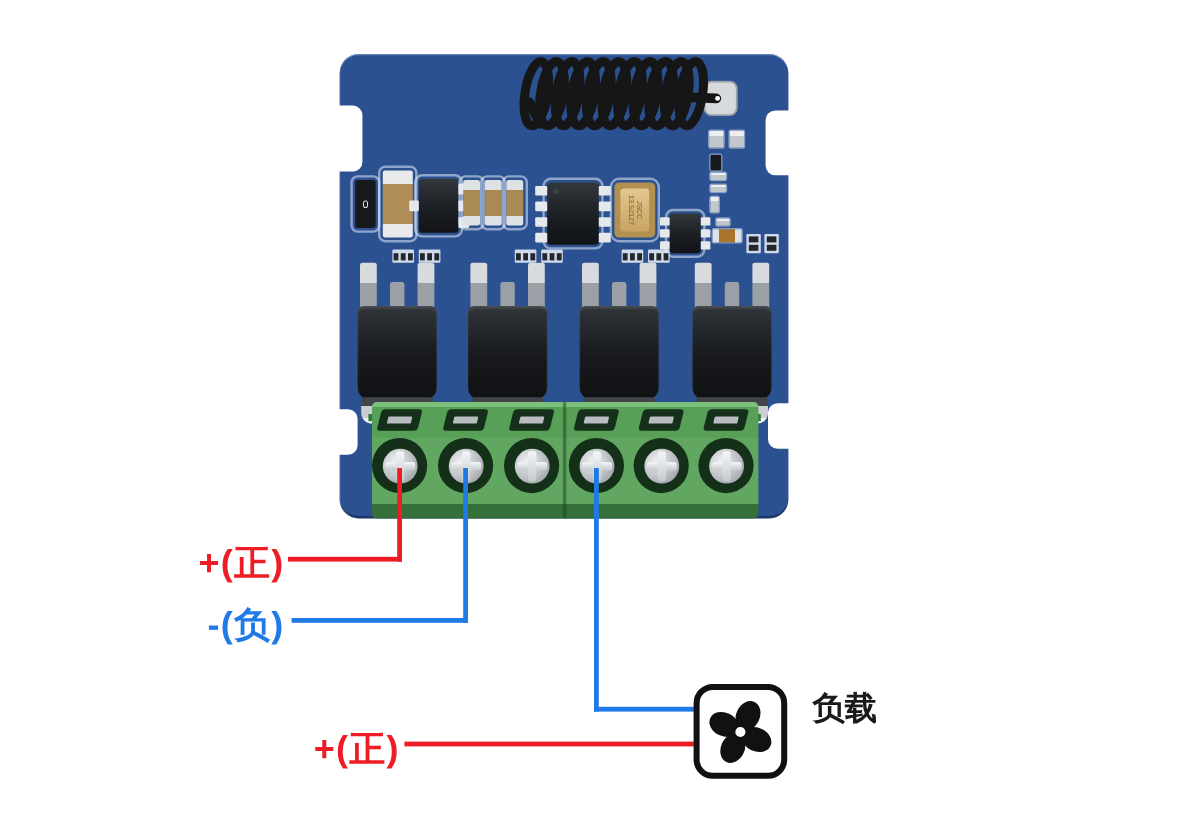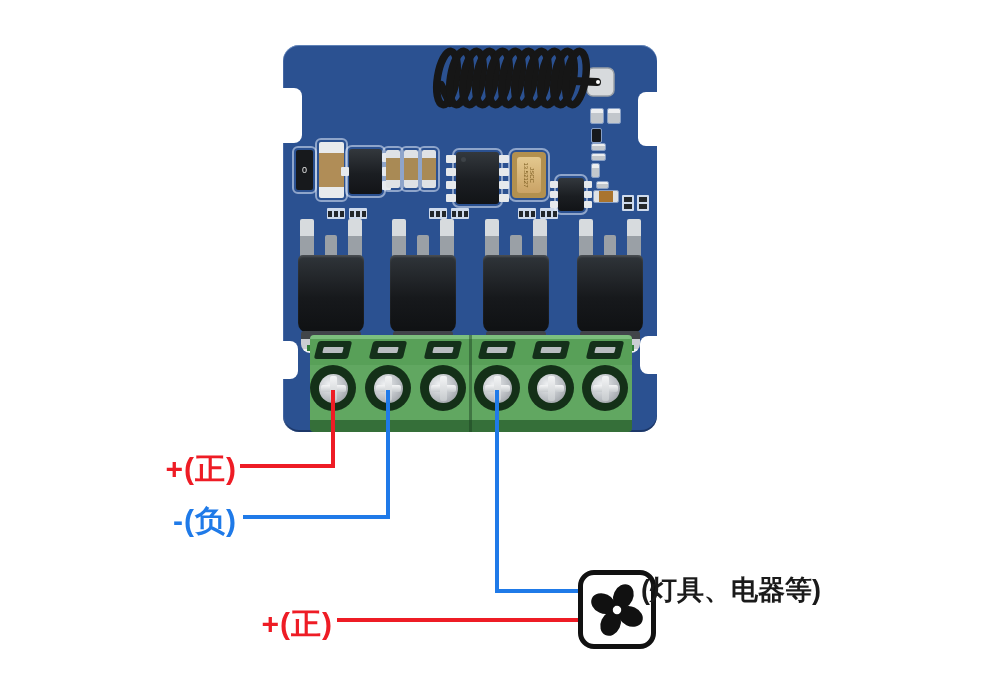--- a/index.html
+++ b/index.html
@@ -309,16 +309,16 @@
       <g fill="#111">
         <ellipse cx="0" cy="-16" rx="10.5" ry="13.5" transform="rotate(25)"></ellipse>
         <ellipse cx="0" cy="-16" rx="10.5" ry="13.5" transform="rotate(115)"></ellipse>
         <ellipse cx="0" cy="-16" rx="10.5" ry="13.5" transform="rotate(205)"></ellipse>
         <ellipse cx="0" cy="-16" rx="10.5" ry="13.5" transform="rotate(295)"></ellipse>
       </g>
       <circle r="4.5" fill="#fff"></circle>
     </svg>
   </div>
   <div class="abs loadtext">
-    <div class="l2">(灯具、电器等)</div>
+    <div class="l1">负载</div>
   </div>
 
 </div>
 
 </body></html>

